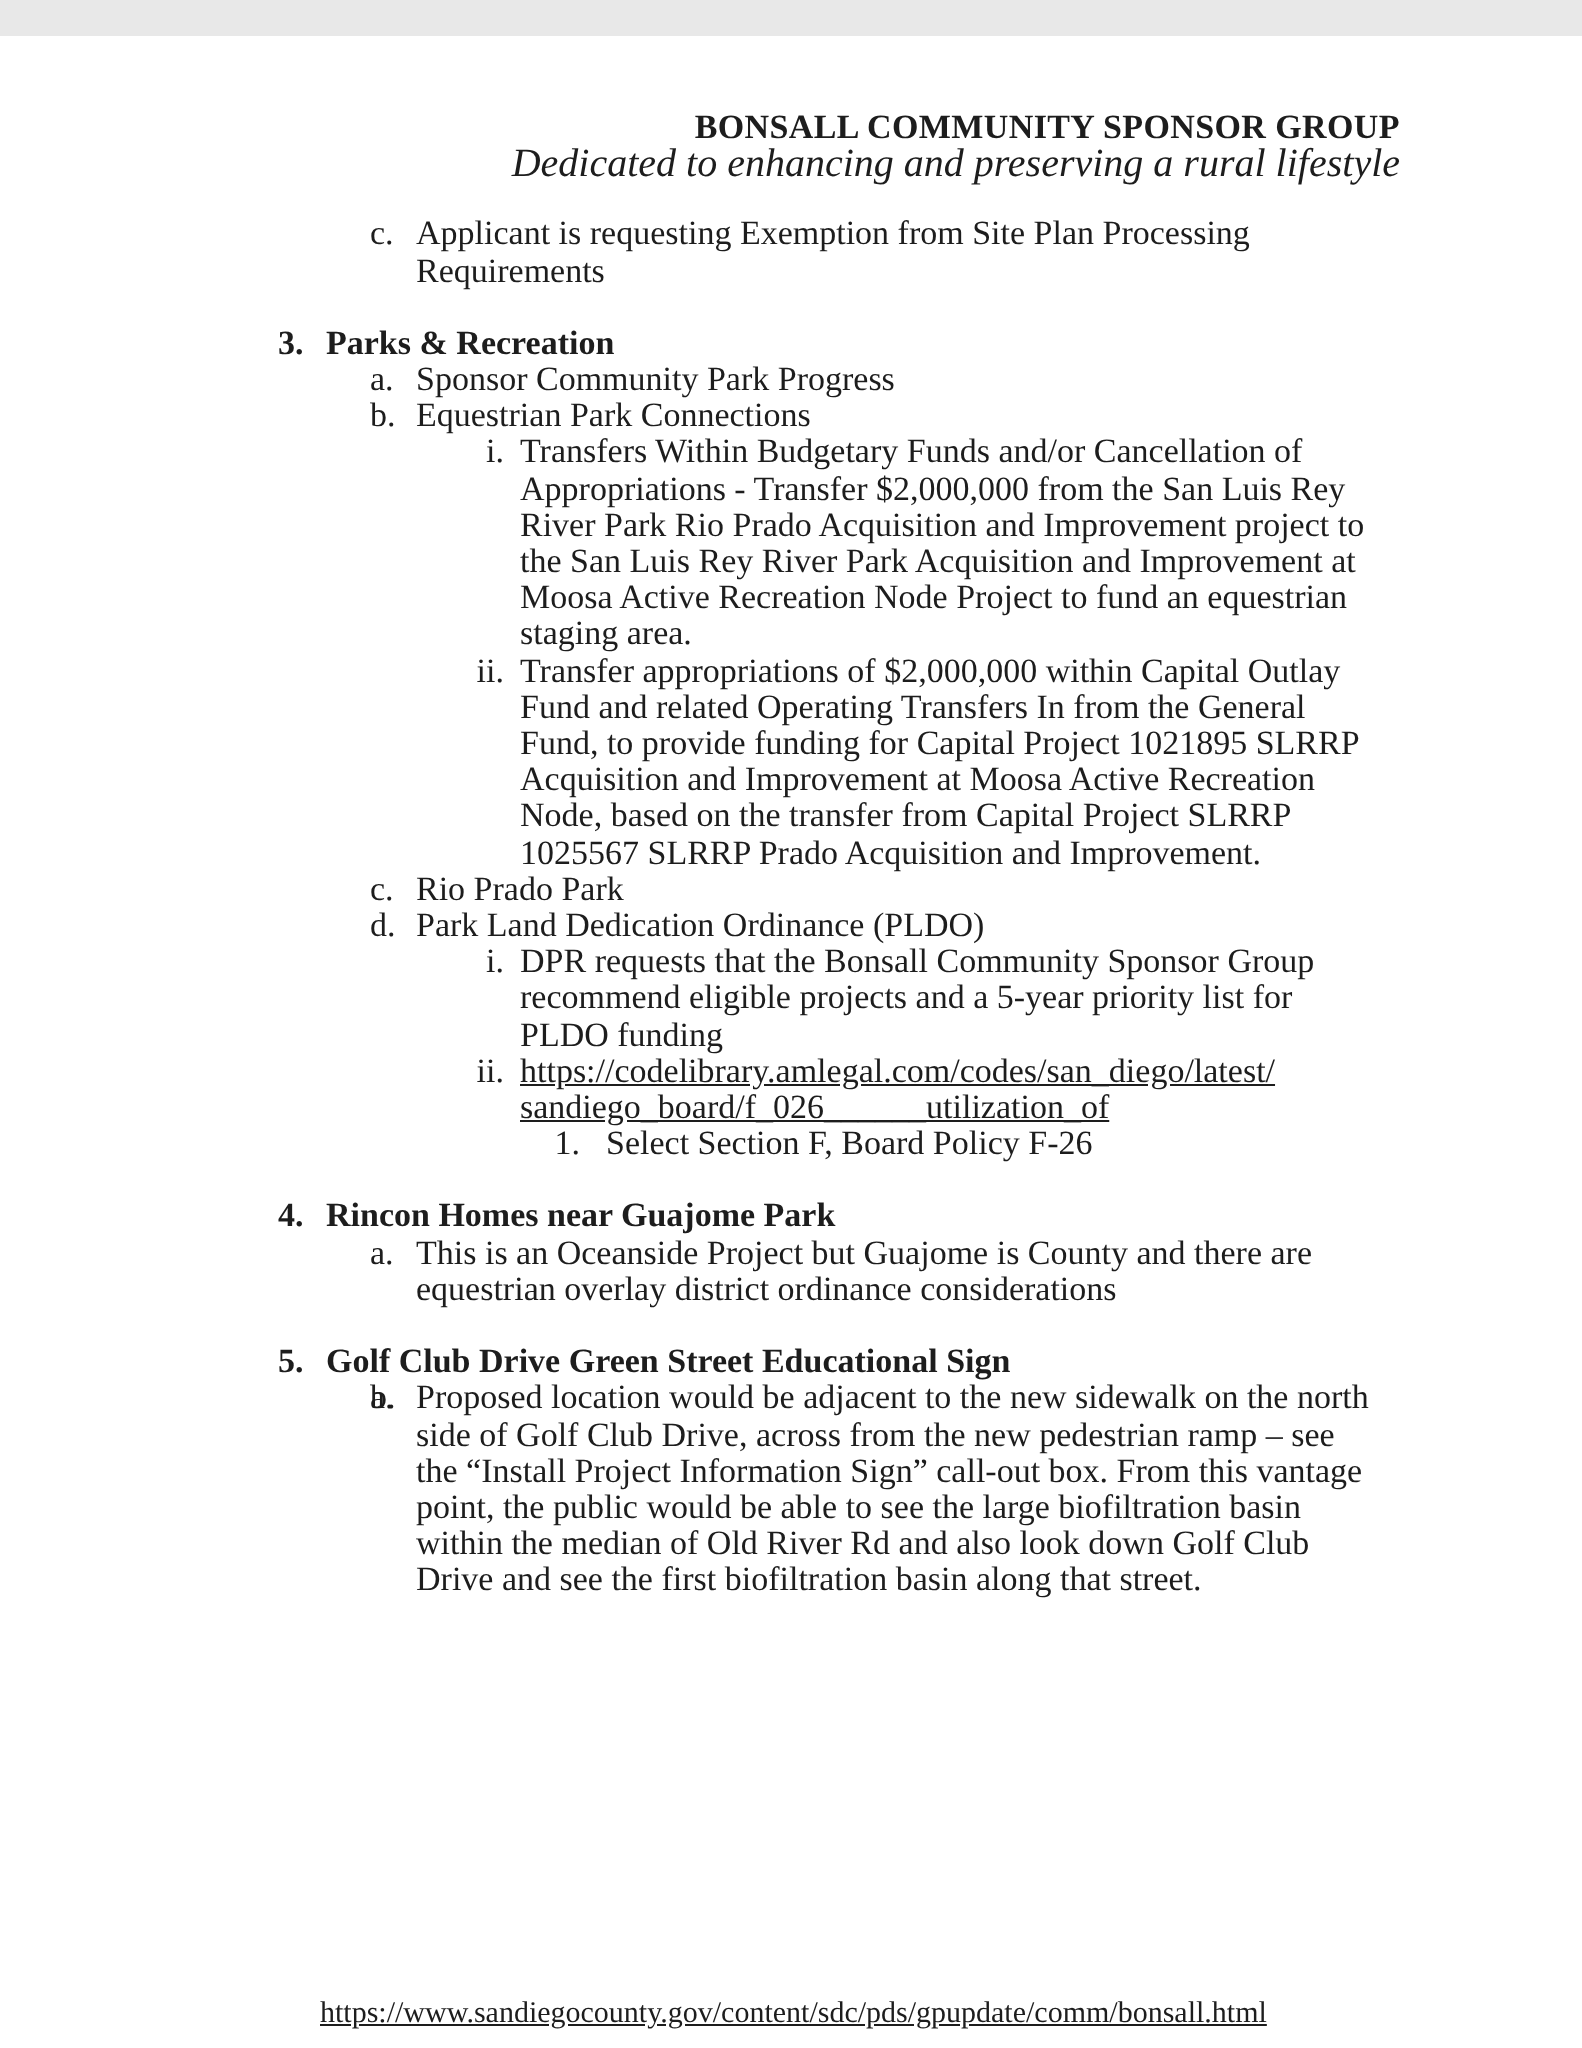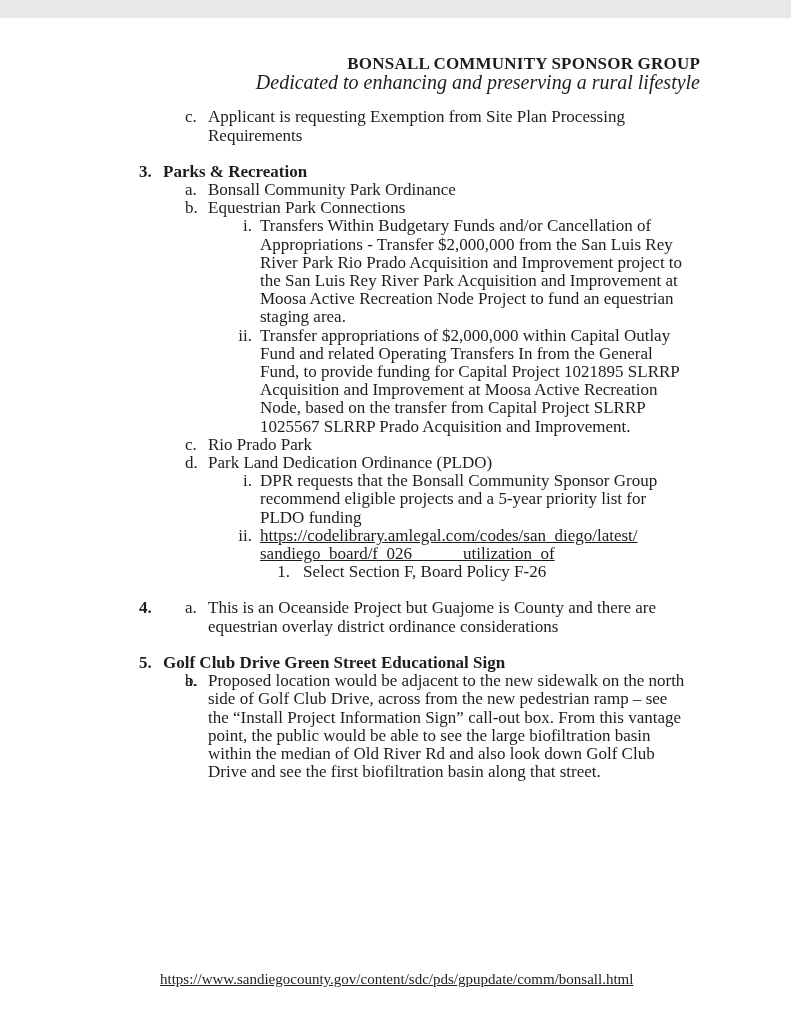--- a/index.html
+++ b/index.html
@@ -25,21 +25,21 @@
   .l1{padding-left:208px;}
   .l1 .marker{left:185px;}
   .l2{padding-left:260px;}
   .l2 .marker{left:228px;width:24px;text-align:right;}
   .l3{padding-left:303px;}
   .l3 .marker{left:268px;width:22px;text-align:right;}
   .mt17{margin-top:17px;}
   .mt18{margin-top:18px;}
   a.doclink{color:inherit;text-decoration:underline;cursor:pointer;}
   .blk{display:block;}
-  .footer{position:absolute;left:160px;top:952px;font-size:15px;}
+  .footer{position:absolute;left:160px;top:980px;font-size:15px;}
 </style>
 </head>
 <body>
 
 <div class="page">
 
   <div class="header">
     <div class="h-title">BONSALL COMMUNITY SPONSOR GROUP</div>
     <div class="h-sub">Dedicated to enhancing and preserving a rural lifestyle</div>
   </div>
@@ -50,21 +50,21 @@
       <span class="marker">c.</span>
       <span class="txt">Applicant is requesting Exemption from Site Plan Processing Requirements</span>
     </div>
 
     <div class="li l0 mt18">
       <span class="marker">3.</span>
       <span class="txt">Parks &amp; Recreation</span>
     </div>
     <div class="li l1">
       <span class="marker">a.</span>
-      <span class="txt">Bonsall Community Park Ordinance</span>
+      <span class="txt">Sponsor Community Park Progress</span>
     </div>
     <div class="li l1">
       <span class="marker">b.</span>
       <span class="txt">Equestrian Park Connections</span>
     </div>
     <div class="li l2">
       <span class="marker">i.</span>
       <span class="txt">Transfers Within Budgetary Funds and/or Cancellation of Appropriations - Transfer $2,000,000 from the San Luis Rey River Park Rio Prado Acquisition and Improvement project to the San Luis Rey River Park Acquisition and Improvement at Moosa Active Recreation Node Project to fund an equestrian staging area.</span>
     </div>
     <div class="li l2">
@@ -87,20 +87,21 @@
       <span class="marker">ii.</span>
       <a class="doclink"><span class="blk">https://codelibrary.amlegal.com/codes/san_diego/latest/</span><span class="blk">sandiego_board/f_026______utilization_of</span></a>
     </div>
     <div class="li l3">
       <span class="marker">1.</span>
       <span class="txt">Select Section F, Board Policy F-26</span>
     </div>
 
     <div class="li l0 mt18">
       <span class="marker">4.</span>
+      <span class="txt">Rincon Homes near Guajome Park</span>
     </div>
     <div class="li l1">
       <span class="marker">a.</span>
       <span class="txt">This is an Oceanside Project but Guajome is County and there are equestrian overlay district ordinance considerations</span>
     </div>
 
     <div class="li l0 mt18">
       <span class="marker">5.</span>
       <span class="txt">Golf Club Drive Green Street Educational Sign</span>
     </div>

